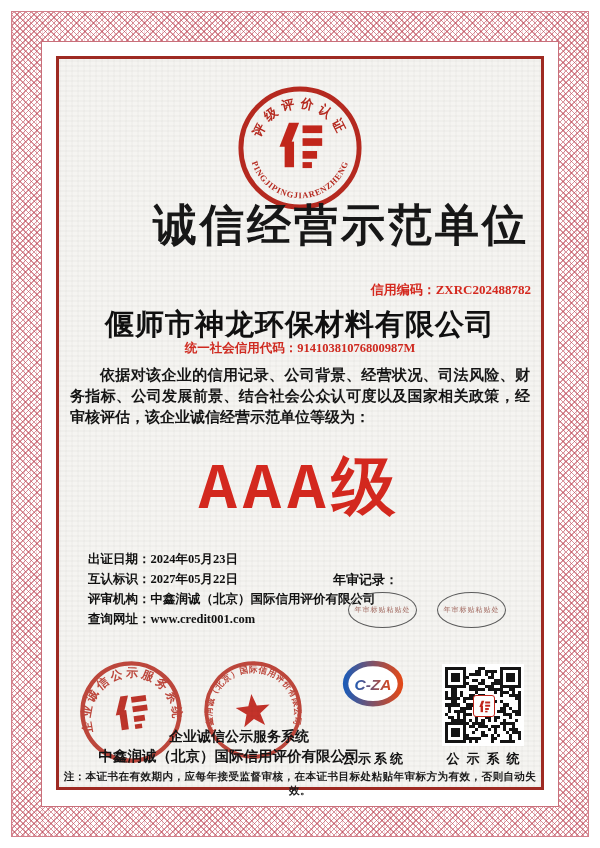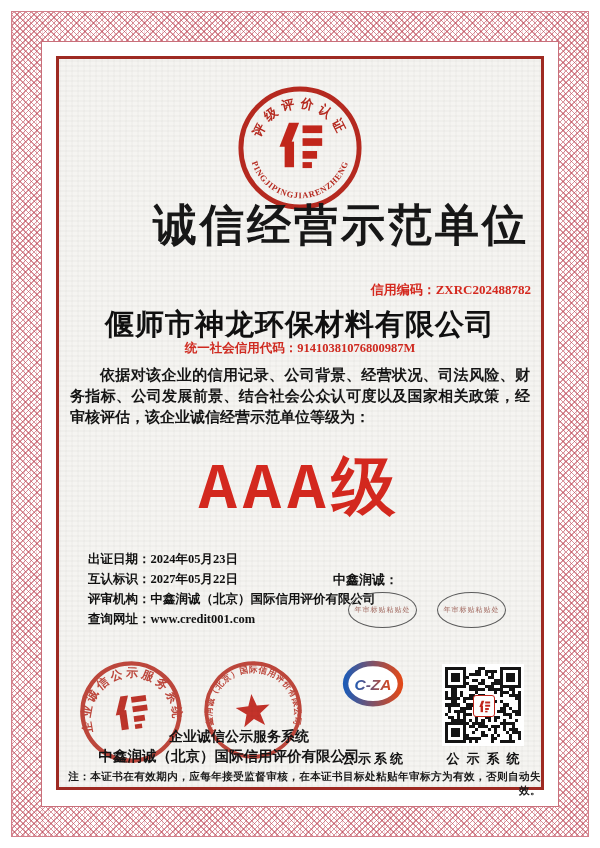--- a/index.html
+++ b/index.html
@@ -63,21 +63,21 @@
   .cza{left:282px;top:600px;width:64px;height:52px;text-decoration:underline;}
   .mutual-label{left:272px;top:691px;width:86px;text-align:center;font-size:13px;font-weight:800;
     letter-spacing:3px;color:#111;}
   .qr{left:383px;top:605px;width:82px;height:82px;background:#fff;padding:3px;box-sizing:border-box;}
   .qr svg{width:100%;height:100%;display:block;}
   .qr-center{left:414px;top:636px;width:20px;height:20px;background:#fff;
     border:1.5px solid #c1261b;border-radius:3px;display:flex;align-items:center;justify-content:center;}
   .qr-label{left:374px;top:691px;width:100px;text-align:center;font-size:13px;font-weight:800;
     letter-spacing:7px;color:#111;text-indent:7px;}
 
-  .note{left:0;top:711px;width:482px;text-align:right;font-size:10.6px;font-weight:700;
+  .note{left:0;top:711px;width:482px;text-align:center;font-size:10.6px;font-weight:700;
     color:#1a1a1a;letter-spacing:.4px;}
   .hidden-defs{position:absolute;width:0;height:0;overflow:hidden;}
 </style>
 </head>
 <body>
 
 <svg class="hidden-defs" aria-hidden="true">
   <symbol id="xin-logo" viewBox="0 0 60 60">
     <g fill="#c1261b">
       <polygon points="17,4 29,4 18,32 6,32"></polygon>
@@ -125,21 +125,21 @@
     <div class="info-row" style="top:512px">
       <span>互认标识：</span><span>2027年05月22日</span>
     </div>
     <div class="info-row" style="top:532px">
       <span>评审机构：</span><span>中鑫润诚（北京）国际信用评价有限公司</span>
     </div>
     <div class="info-row" style="top:552px">
       <span>查询网址：</span><span>www.credit001.com</span>
     </div>
 
-    <div class="annual-label">中鑫润诚：</div>
+    <div class="annual-label">年审记录：</div>
     <div class="oval" style="left:289px;top:533px">年审标贴粘贴处</div>
     <div class="oval" style="left:378px;top:533px">年审标贴粘贴处</div>
 
     <div class="left-seal stamp">
       <svg viewBox="0 0 120 120">
         <circle cx="60" cy="60" r="55" fill="none" stroke="#c23a2e" stroke-width="5"></circle>
         <path id="arcL" d="M 17 86 A 47 47 0 1 1 103 86" fill="none"></path>
         <text class="seal-arc-cn"><textPath href="#arcL" startOffset="50%" text-anchor="middle">企业诚信公示服务系统</textPath></text>
         <use href="#xin-logo" x="38" y="38" width="44" height="44"></use>
       </svg>

